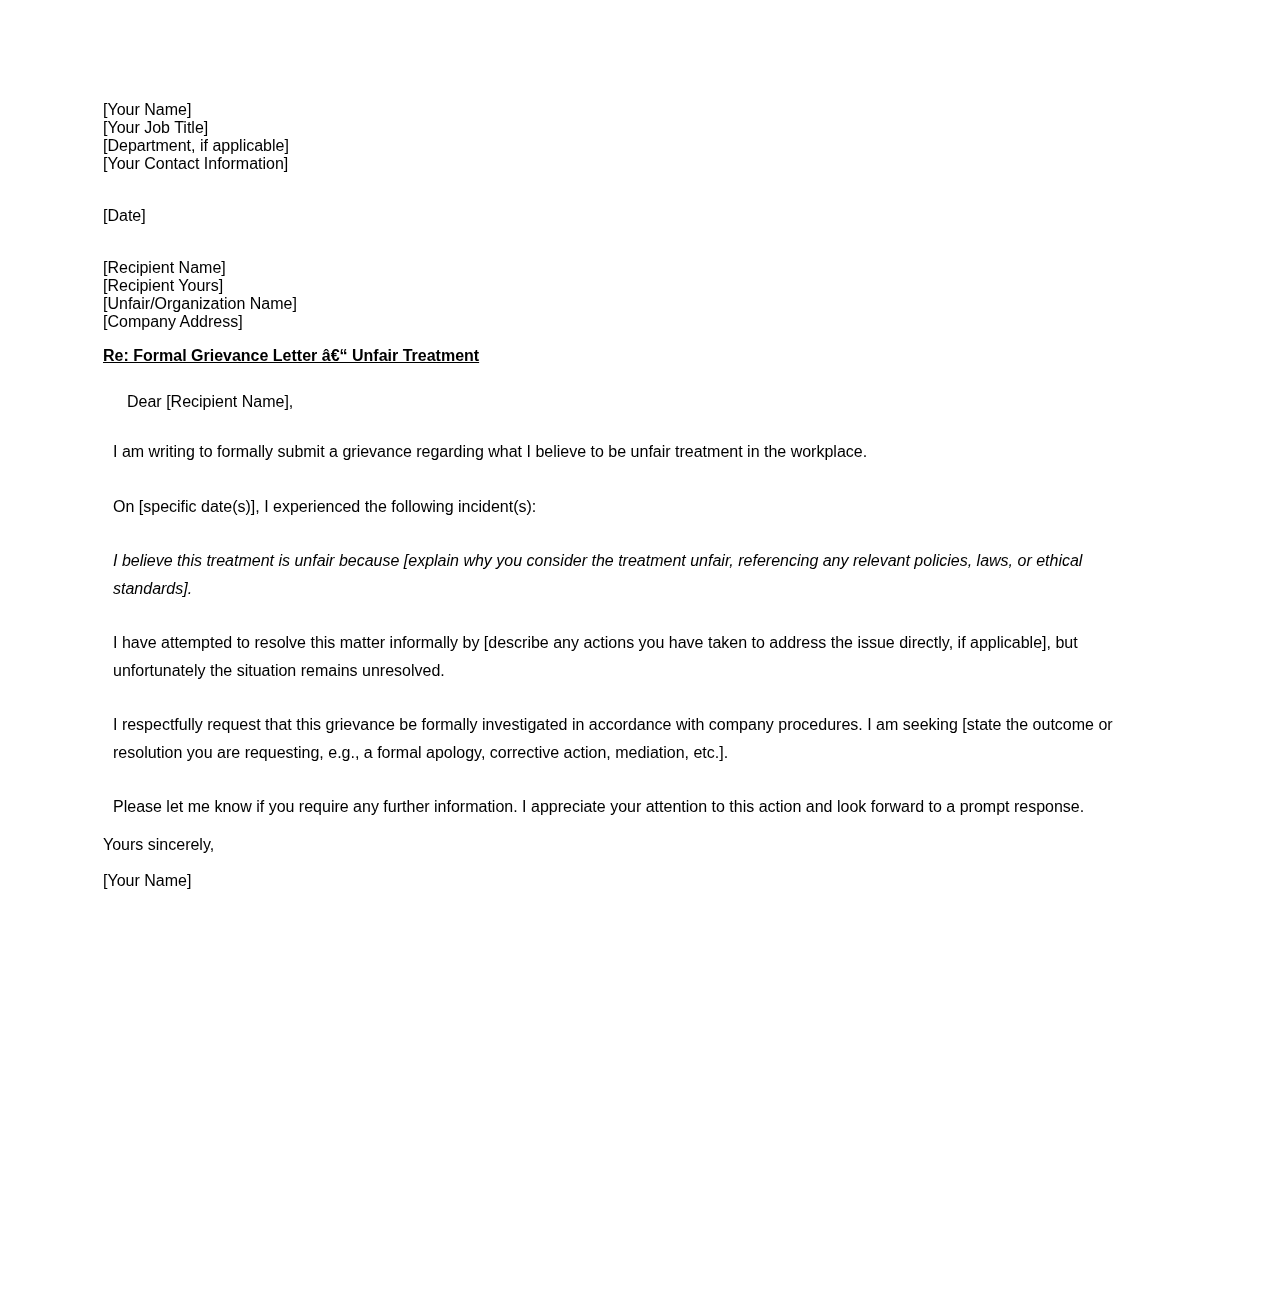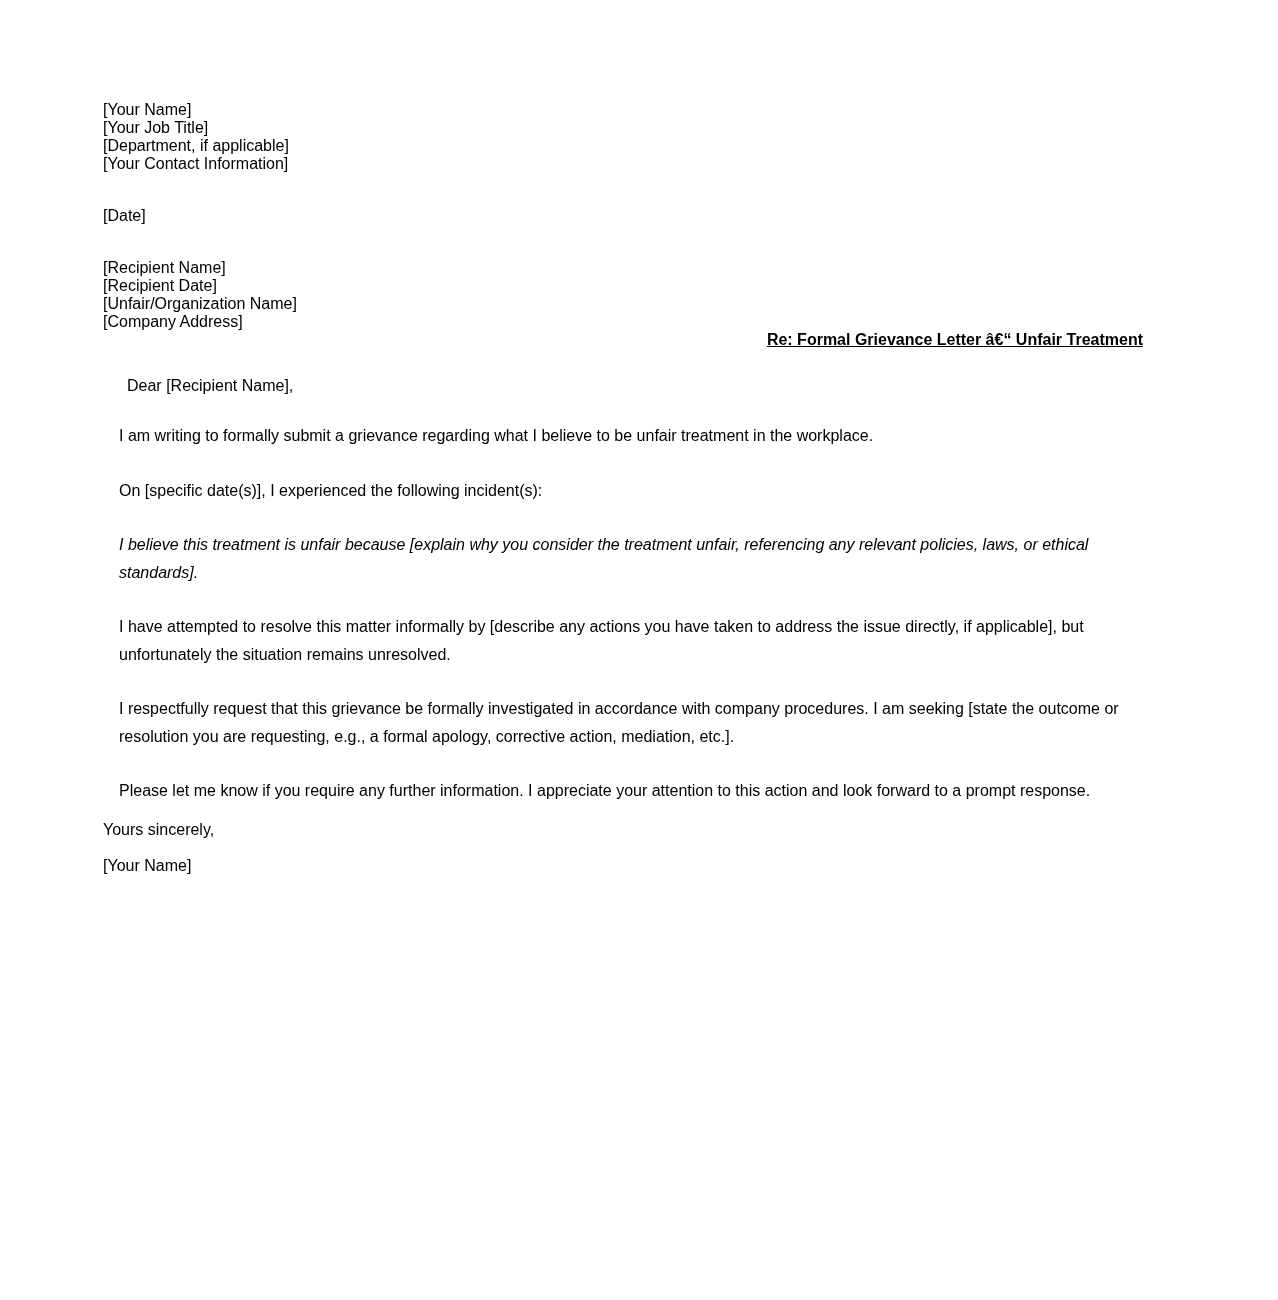--- a/index.html
+++ b/index.html
@@ -28,34 +28,34 @@
     white-space: nowrap;
   }
   .date {
     margin-top: 34px;
     line-height: 18px;
   }
   .recipient {
     margin-top: 34px;
   }
   .subject {
+    margin-top: 16px;
     font-weight: bold;
     text-decoration: underline;
     line-height: 18px;
     white-space: nowrap;
-    text-align: right;
   }
   .salutation {
     margin-top: 28px;
     line-height: 18px;
     margin-left: 24px;
   }
   .para {
     line-height: 27.5px;
-    margin: 16px;
+    margin: 10px;
   }
   .p1 { margin-top: 27px; }
   .p2 { margin-top: 27px; }
   .p3 { margin-top: 27px; font-style: italic; }
   .p4 { margin-top: 27px; }
   .p5 { margin-top: 27px; }
   .p6 { margin-top: 27px; }
   .closing {
     margin-top: 15px;
     line-height: 18px;
@@ -74,21 +74,21 @@
     <div>[Your Name]</div>
     <div>[Your Job Title]</div>
     <div>[Department, if applicable]</div>
     <div>[Your Contact Information]</div>
   </div>
 
   <div class="date">[Date]</div>
 
   <div class="block-tight recipient">
     <div>[Recipient Name]</div>
-    <div>[Recipient Date]</div>
+    <div>[Recipient Yours]</div>
     <div>[Unfair/Organization Name]</div>
     <div>[Company Address]</div>
   </div>
 
   <div class="subject">Re: Formal Grievance Letter â€“ Unfair Treatment</div>
 
   <div class="salutation">Dear [Recipient Name],</div>
 
   <p class="para p1">
     <span>I am writing to formally submit a grievance regarding what I believe to be unfair treatment in the workplace.</span>

